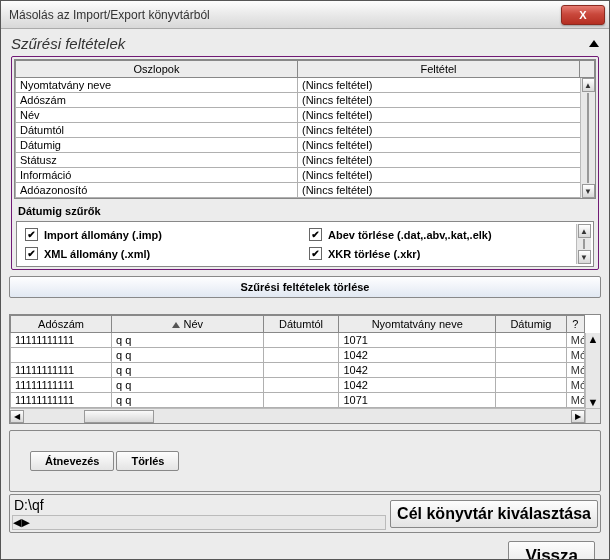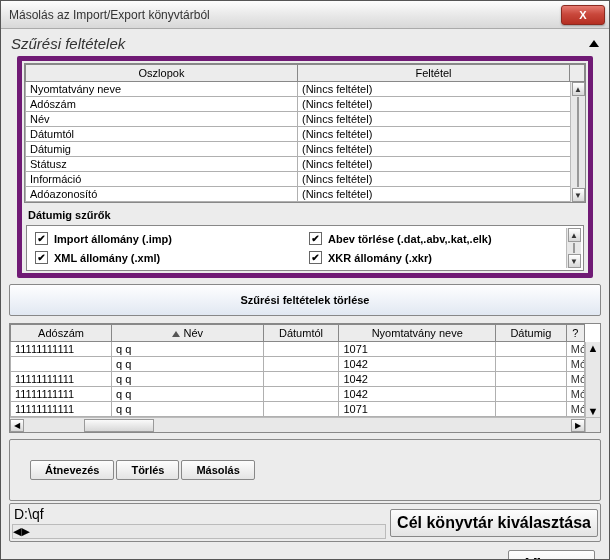--- a/index.html
+++ b/index.html
@@ -47,24 +47,24 @@
     align-items: center;
   }
   .collapse-tri {
     width: 0; height: 0;
     border-left: 5px solid transparent;
     border-right: 5px solid transparent;
     border-bottom: 7px solid #000;
     cursor: pointer;
   }
   .filter-panel {
-    border: 5px solid #701a75;
+    border: 1px solid #701a75;
     background: #ececec;
     padding: 2px;
-    margin: 0 10px;
+    margin: 0 4px;
     border-radius: 2px;
   }
   .filter-table-wrap {
     border: 1px solid #888;
     background: #fff;
     position: relative;
   }
   table.grid {
     width: 100%;
     border-collapse: collapse;
@@ -127,24 +127,24 @@
   .check-col { flex: 1; display: flex; flex-direction: column; gap: 6px; padding: 2px 4px; }
   .check-item { display: flex; align-items: center; gap: 6px; font-size: 11px; font-weight: bold; }
   .chk {
     width: 13px; height: 13px; border: 1px solid #666; background: #fff;
     display:flex;align-items:center;justify-content:center;
     cursor:pointer;
     font-size:10px;color:#000;font-weight:bold;
     font-family: Arial;
   }
   .clear-btn {
-    margin: 6px 2px 7px 2px;
+    margin: 6px 2px 16px 2px;
     border: 1px solid #888;
     background: linear-gradient(#fefeff,#e1e8f2);
-    height: 32px;
+    height: 22px;
     display: flex; align-items: center; justify-content: center;
     font-weight: bold;
     font-size: 11px;
     cursor: pointer;
     border-radius: 2px;
   }
 
   .data-table-wrap {
     border: 1px solid #888;
     margin: 0 2px;
@@ -336,21 +336,21 @@
           <span>XML állomány (.xml)</span>
         </label>
       </div>
       <div class="check-col">
         <label class="check-item">
           <span class="chk">✔</span>
           <span>Abev törlése (.dat,.abv,.kat,.elk)</span>
         </label>
         <label class="check-item">
           <span class="chk">✔</span>
-          <span>XKR állomány (.xkr)</span>
+          <span>XKR törlése (.xkr)</span>
         </label>
       </div>
       <div class="vscroll" style="position:absolute;right:2px;top:2px;bottom:2px;">
         <div class="arrow">▲</div>
         <div class="thumb"></div>
         <div class="arrow">▼</div>
       </div>
     </div>
   </div>
 
@@ -429,21 +429,20 @@
           <div class="hthumb"></div>
         </div>
       <div class="harrow">▶</div>
     </div>
     <div class="corner"></div>
   </div>
 
   <div class="toolbar">
     <div class="tool-btn">Átnevezés</div>
     <div class="tool-btn">Törlés</div>
-    <div class="tool-btn">Másolás</div>
   </div>
 
   <div class="path-panel">
     <div class="path-row">
       <div class="path-text-area">
         <div class="path-text">D:\qf</div>
         <div class="path-hscroll">
           <div class="harrow">◀</div>
           <div class="htrack"></div>
           <div class="harrow">▶</div>

